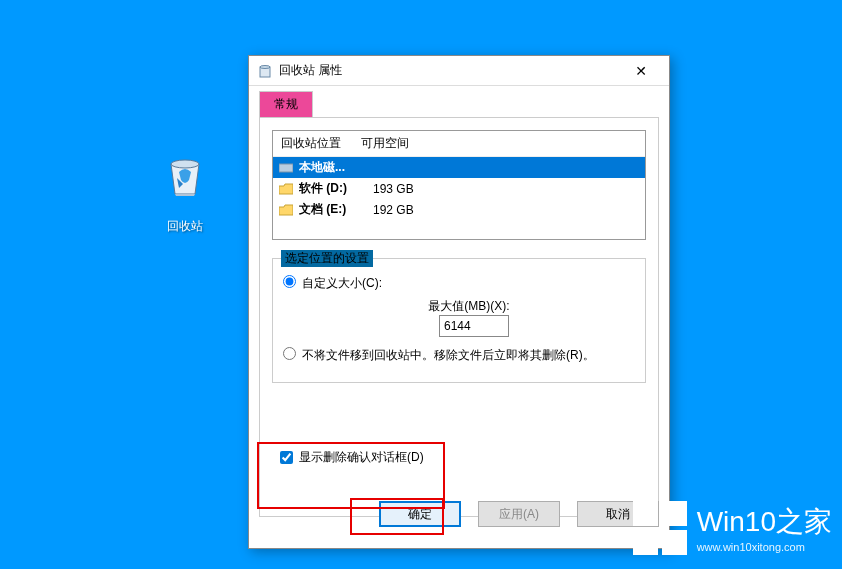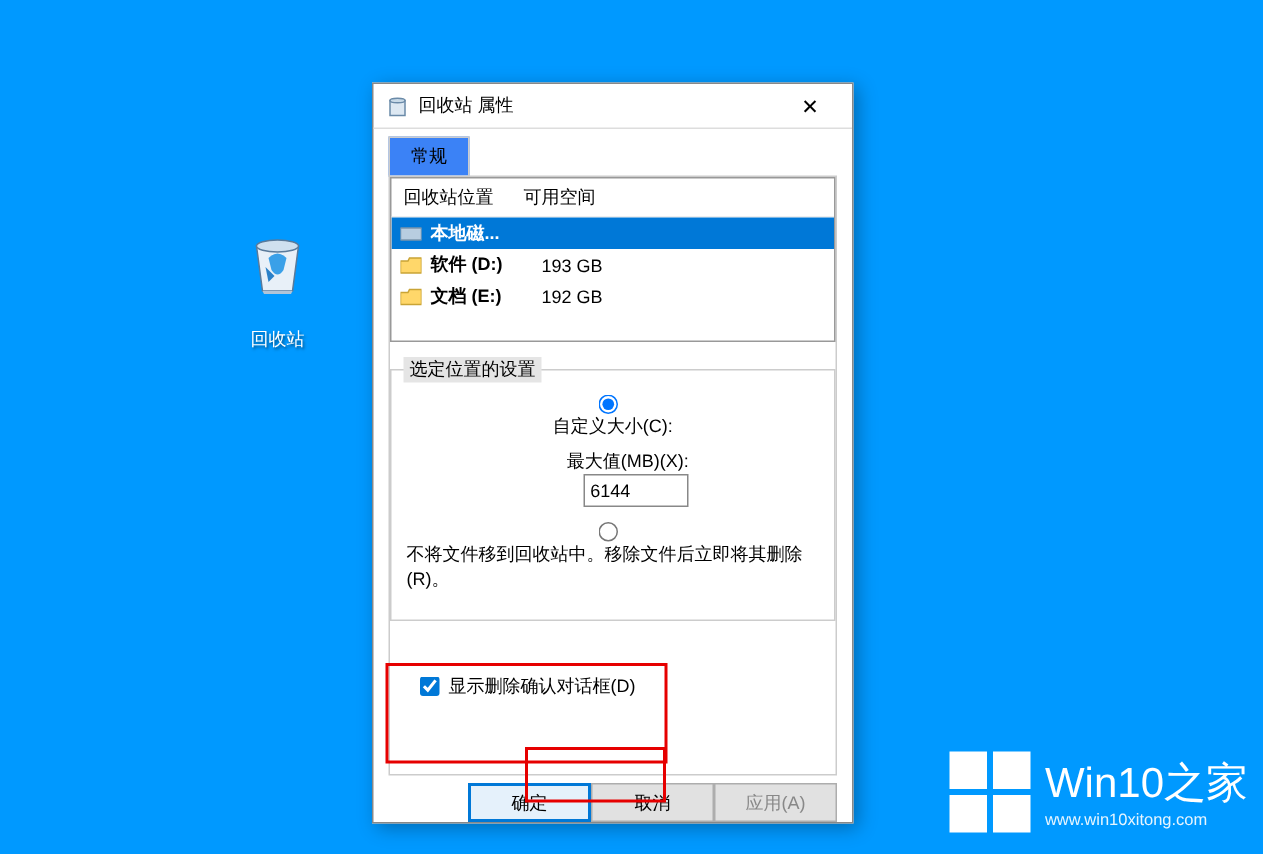--- a/index.html
+++ b/index.html
@@ -17,42 +17,43 @@
     }
     .desktop-icon .icon-img {
       width: 48px; height: 48px; margin: 0 auto;
     }
     .desktop-icon .label {
       color: #fff; font-size: 12px; margin-top: 20px;
       text-shadow: 1px 1px 2px rgba(0,0,0,0.5);
     }
     .dialog {
       position: absolute; left: 248px; top: 55px;
-      width: 321px; height: 494px;
+      width: 422px; height: 494px;
       background: #fff;
       border: 1px solid #888;
       box-shadow: 3px 3px 12px rgba(0,0,0,0.3);
     }
     .titlebar {
       height: 30px; display: flex; align-items: center;
       padding: 0 8px; border-bottom: 1px solid #ddd;
     }
     .titlebar .app-icon { width: 16px; height: 16px; margin-right: 6px; }
     .titlebar .title { flex: 1; font-size: 12px; }
     .titlebar .close { width: 40px; text-align: center; font-size: 14px; cursor: pointer; }
     .tabarea { padding: 4px 10px 0 10px; }
     .tab {
       display: inline-block; padding: 4px 14px;
       border: 1px solid #ccc; border-bottom: 1px solid #fff;
-      background: #3b82f6; font-size: 12px;
+      background: #ec4899; font-size: 12px;
       position: relative; top: 1px;
     }
     .tab-content {
       border: 1px solid #ccc;
       margin: 0 10px 10px 10px;
+      padding: 12px;
       height: 400px;
       position: relative;
     }
     .location-list {
       border: 1px solid #999; height: 110px;
       overflow: hidden;
     }
     .list-header {
       display: flex; font-size: 12px; border-bottom: 1px solid #eee;
     }
@@ -64,42 +65,42 @@
     }
     .list-row.selected { background: #0078d7; color: #fff; }
     .drive-icon { width: 14px; height: 12px; margin-right: 6px; display: inline-block; }
     .list-row .col1 { width: 74px; overflow: hidden; white-space: nowrap; font-weight: bold; }
     .list-row .col2 { flex: 1; }
     .fieldset {
       border: 1px solid #ccc; margin-top: 18px; padding: 10px 10px 12px 10px;
       position: relative;
     }
     .fieldset-legend {
-      position: absolute; top: -9px; left: 8px; background: #e5e5e5; padding: 0 4px; font-size: 12px; font-family: Liberation Serif, serif;
-    }
-    .radio-row { display: flex; align-items: center; margin: 6px 0; font-size: 12px; flex-direction: column; }
+      position: absolute; top: -9px; left: 8px; background: #0369a1; padding: 0 4px; font-size: 12px; font-family: Liberation Serif, serif;
+    }
+    .radio-row { display: flex; align-items: flex-start; margin: 6px 0; font-size: 12px; }
     .radio-row input { margin-right: 6px; }
     .size-row { display: flex; align-items: center; margin-left: 30px; margin-top: 4px; flex-direction: column; }
     .size-row .lbl { font-size: 12px; margin-right: 10px; }
     .size-row input[type=text] {
       width: 70px; height: 22px; padding: 2px 4px; font-size: 12px;
       border: 1px solid #888;
     }
     .checkbox-group {
       position: absolute; left: 10px; top: 305px; width: 215px; height: 63px;
       padding: 26px 10px 10px 10px;
     }
     .checkbox-row { display: flex; align-items: center; font-size: 12px; }
     .checkbox-row input { margin-right: 6px; accent-color: #0078d7; }
     .red-box { border: 2px solid #e60000; position: absolute; }
     .red-box.cb { left: 8px; top: 386px; width: 188px; height: 67px; }
     .red-box.ok { left: 350px; top: 498px; width: 94px; height: 37px; }
     .button-row {
-      position: absolute; bottom: 0; right: 10px;
-      display: flex; gap: 0; align-items: flex-end;
+      position: absolute; bottom: 21px; right: 10px;
+      display: flex; gap: 17px; align-items: flex-end;
     }
     .btn {
       width: 82px; height: 26px; border: 1px solid #adadad;
       background: #e1e1e1; font-size: 12px; cursor: pointer;
       font-family: inherit;
     }
     .btn.primary { border: 2px solid #0078d7; background: #e5f1fb; }
     .btn:disabled { color: #888; }
     .watermark {
       position: absolute; right: 10px; bottom: 14px;
@@ -189,22 +190,22 @@
     <div class="checkbox-group">
       <div class="checkbox-row">
         <input type="checkbox" checked="" style="">
         <span>显示删除确认对话框(D)</span>
       </div>
     </div>
   </div>
 
   <div class="button-row">
     <button class="btn primary">确定</button>
+    <button class="btn" disabled="">应用(A)</button>
     <button class="btn">取消</button>
-    <button class="btn" disabled="">应用(A)</button>
   </div>
 
   <div class="red-box cb"></div>
 </div>
 
 <div class="red-box ok"></div>
 
 <div class="watermark">
   <div class="wm-logo">
     <div></div>

